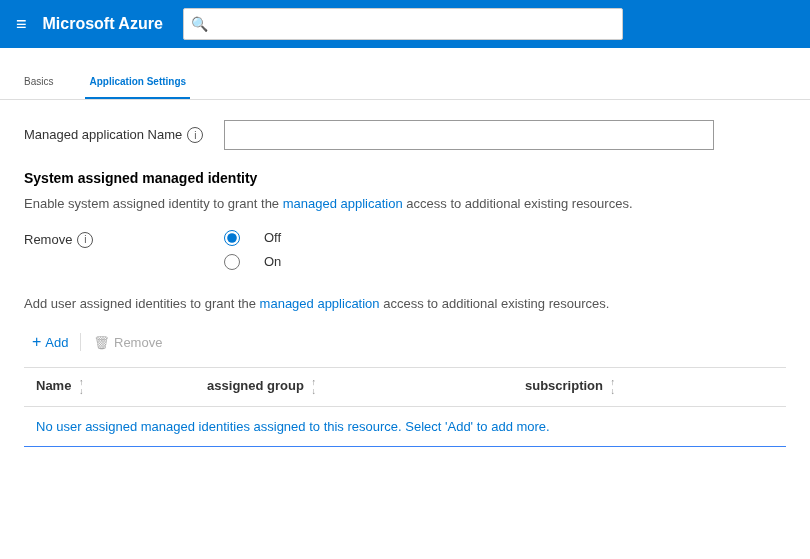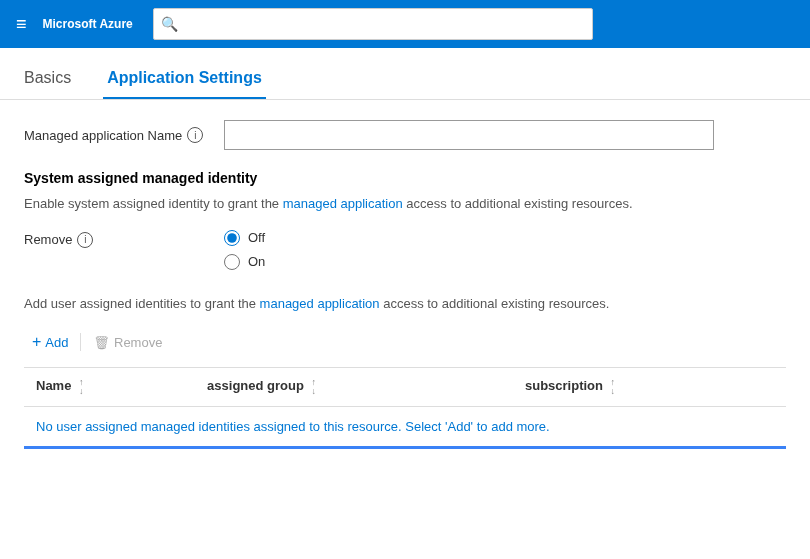--- a/index.html
+++ b/index.html
@@ -15,21 +15,21 @@
       gap: 12px;
     }
     .topnav-menu-icon {
       color: #fff;
       font-size: 18px;
       cursor: pointer;
       padding: 4px;
     }
     .topnav-logo {
       color: #fff;
-      font-size: 12px;
+      font-size: 16px;
       font-weight: 600;
       white-space: nowrap;
     }
     .topnav-search {
       flex: 1;
       max-width: 440px;
       margin-left: 8px;
       display: flex;
       align-items: center;
       background: #fff;
@@ -57,21 +57,21 @@
       align-items: flex-end;
       border-bottom: 1px solid #ddd;
       padding: 0 20px;
       background: #fff;
       height: 52px;
     }
     .tab {
       padding: 0 4px 10px 4px;
       margin-right: 28px;
       cursor: pointer;
-      font-size: 16px;
+      font-size: 10px;
       color: #555;
       border-bottom: 2px solid transparent;
       white-space: nowrap;
     }
     .tab.active {
       color: #0078d4;
       border-bottom: 2px solid #0078d4;
       font-weight: 700;
     }
 
@@ -82,21 +82,21 @@
     }
 
     
     .form-row {
       display: flex;
       align-items: center;
       margin-bottom: 20px;
     }
     .form-label {
       display: flex;
-      align-items: center;
+      align-items: flex-start;
       gap: 5px;
       width: 200px;
       font-size: 13px;
       color: #333;
     }
     .info-icon {
       width: 16px;
       height: 16px;
       border-radius: 50%;
       border: 1px solid #555;
@@ -131,21 +131,21 @@
       margin-bottom: 16px;
       line-height: 1.5;
     }
     .section-desc a, .link {
       color: #0078d4;
       text-decoration: none;
     }
     .radio-row {
       display: flex;
       align-items: center;
-      gap: 8px;
+      gap: 24px;
     }
     .radio-row input[type="radio"] {
       accent-color: #0078d4;
       width: 16px;
       height: 16px;
       cursor: pointer;
     }
     .radio-label {
       font-size: 13px;
       color: #333;
@@ -190,21 +190,21 @@
     .toolbar-separator {
       width: 1px;
       height: 18px;
       background: #ddd;
       margin: 0 4px;
     }
 
     
     .table-container {
       border-top: 1px solid #ddd;
-      border-bottom: 3px solid #3b82f6;
+      border-bottom: 1px solid #3b82f6;
     }
     .table {
       width: 100%;
       border-collapse: collapse;
     }
     .table th {
       text-align: left;
       padding: 10px 12px;
       font-size: 13px;
       font-weight: 600;

